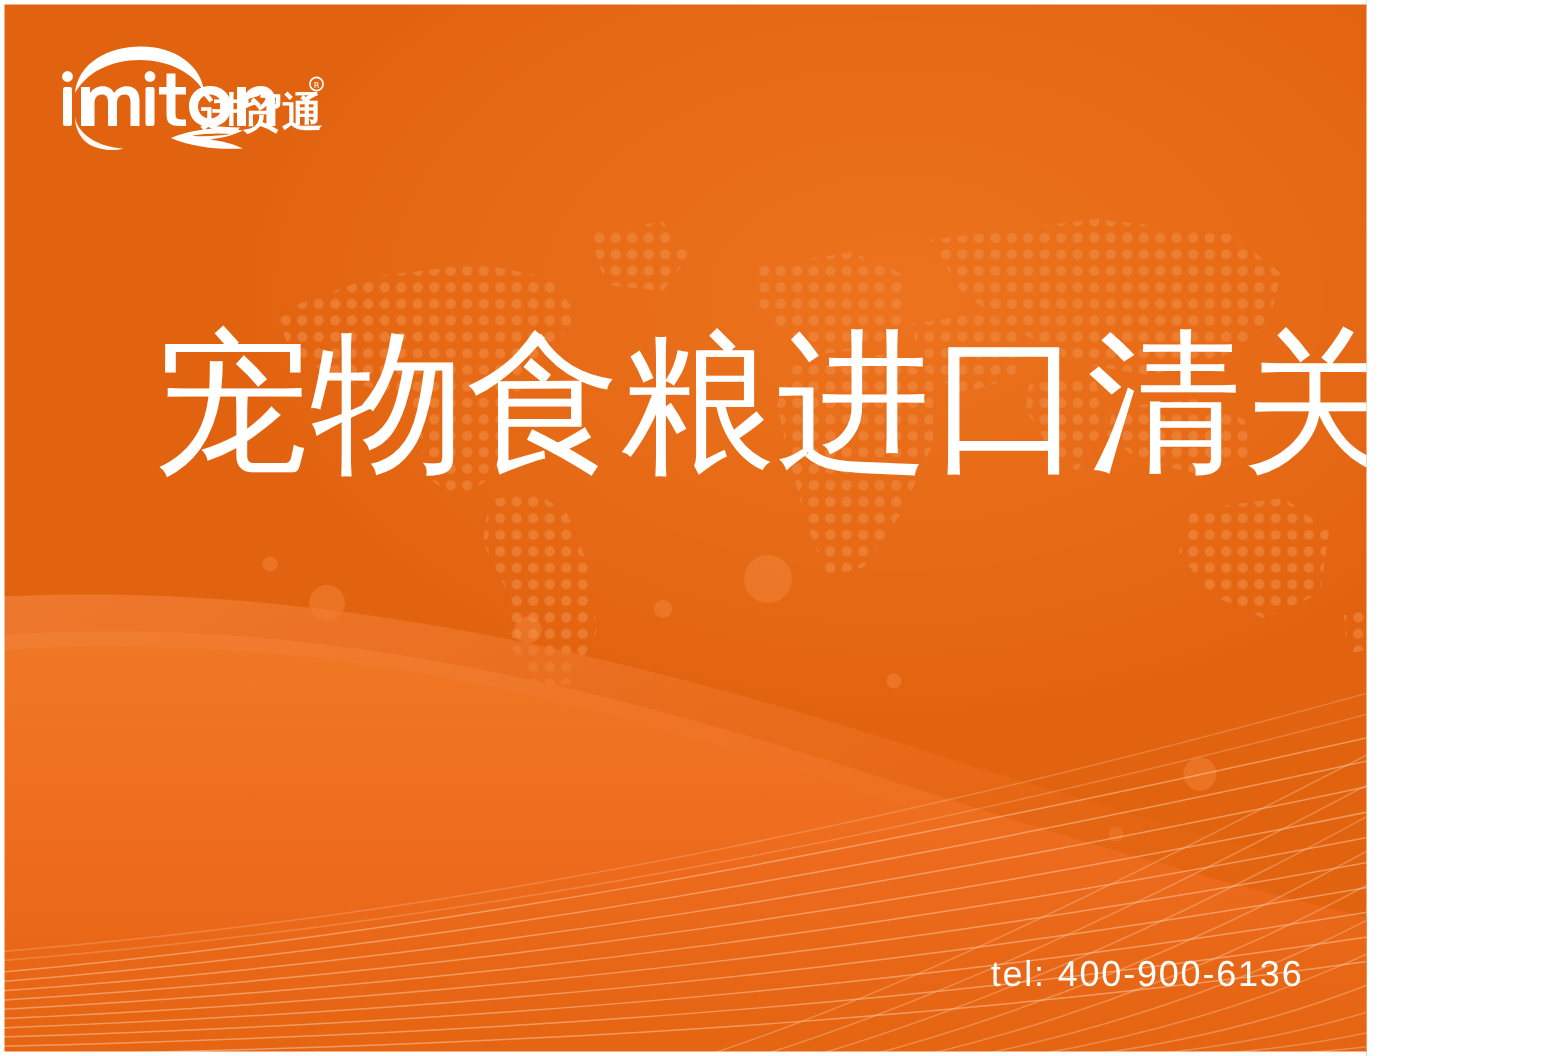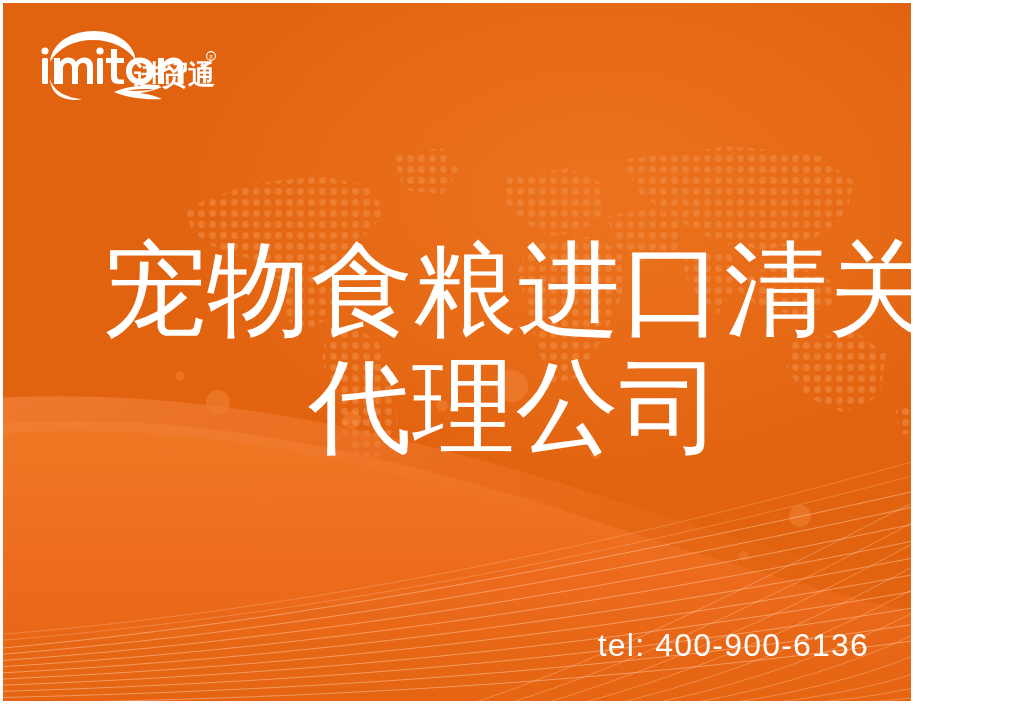--- a/index.html
+++ b/index.html
@@ -92,21 +92,21 @@
     width: 180px;
     height: 74px;
     z-index: 40;
   }
   #logo svg { display: block; }
 
   
   #headline {
     position: absolute;
     left: 0;
-    top: 237px;
+    top: 216px;
     width: 1031px;
     text-align: center;
     z-index: 30;
     color: #ffffff;
     line-height: 1.02;
     letter-spacing: 0.5px;
   }
   .headline-line {
     display: block;
     font-size: 103px;
@@ -116,21 +116,21 @@
   #headline-line1 { margin-left: 4px; }
   #headline-line2 { margin-top: 12px; }
 
   
   #phone {
     position: absolute;
     right: 42px;
     bottom: 40px;
     z-index: 40;
     color: #ffffff;
-    font-size: 32px;
+    font-size: 24px;
     font-weight: 400;
     letter-spacing: 1.2px;
     white-space: nowrap;
   }
 </style>
 </head>
 <body>
 
 <div id="banner">
 
@@ -292,19 +292,18 @@
       </g>
 
       <g fill="#ffffff" opacity="0.95">
         <path d="M14,50 C16,62 30,70 46,71 C40,73 30,72 23,68 C17,64 14,57 14,50 Z"></path>
       </g>
     </svg>
   </div>
 
   <div id="headline">
     <span class="headline-line" id="headline-line1">宠物食粮进口清关</span>
-    <span class="headline-line" id="headline-line2">代理公司</span>
   </div>
 
   <div id="phone">tel: 400-900-6136</div>
 
   <div id="frame"></div>
 </div>
 
 </body></html>

